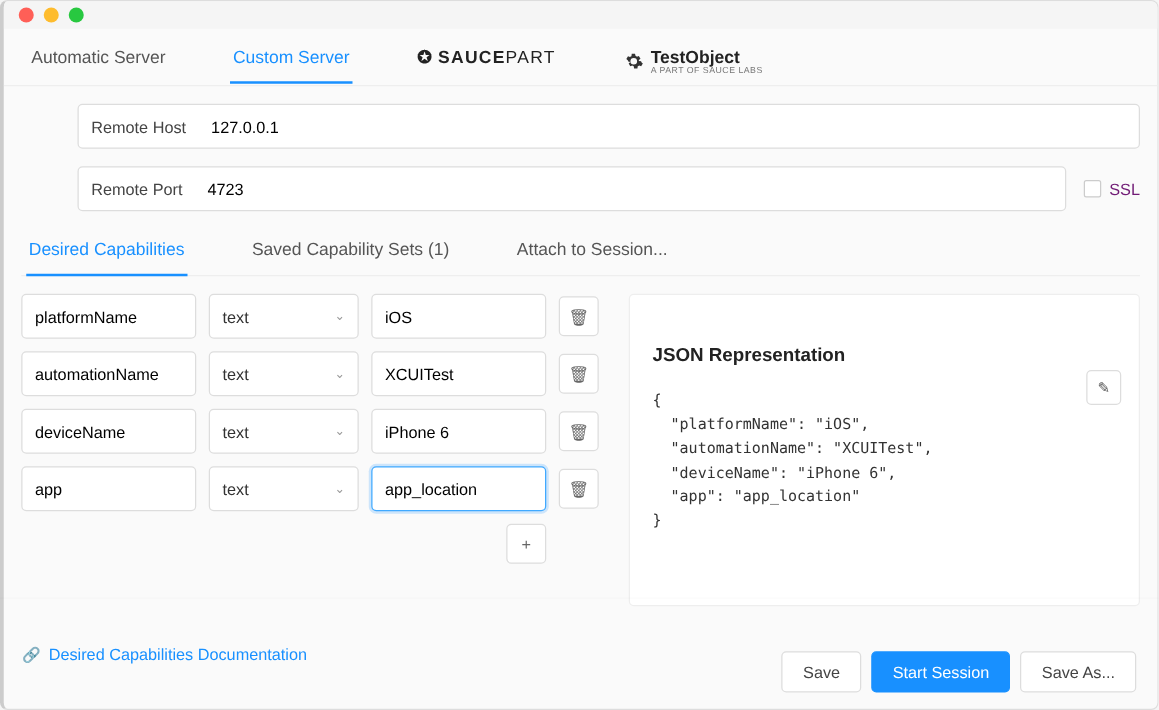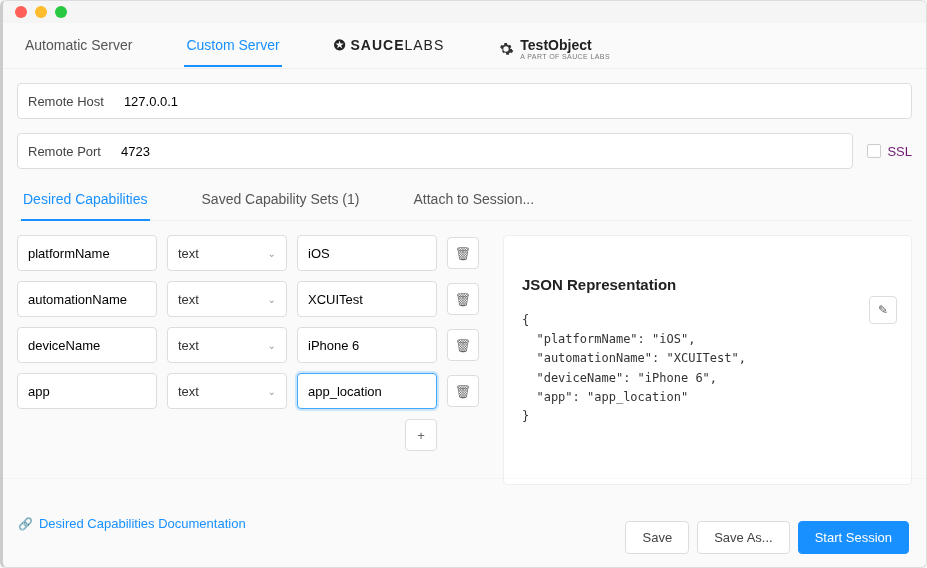--- a/index.html
+++ b/index.html
@@ -25,21 +25,21 @@
 .dot.red{background:#ff5f57;} .dot.yellow{background:#febc2e;} .dot.green{background:#28c840;}
 .server-tabs { display:flex; gap: 50px; padding: 10px 20px 0 20px; border-bottom: 1px solid #eee; height: 46px; align-items:flex-start;}
 .server-tab { font-size: 14px; color:#555; padding: 4px 2px 12px 2px; cursor:pointer; display:flex; align-items:center; gap:6px;}
 .server-tab.active { color:#1890ff; border-bottom: 2px solid #1890ff; margin-bottom:-1px;}
 .saucelabs { font-weight:700; letter-spacing:1px; color:#222; display:flex; align-items:center; gap:4px;}
 .sauce-icon{ font-size:14px;}
 .testobject { display:flex; align-items:center; gap:6px; font-weight:700; color:#222;}
 .to-sub { font-size:7px; color:#777; font-weight:400; display:block; letter-spacing:0.4px;}
 
 .content { padding: 14px 14px 0 14px; }
-.row { display:flex; align-items:center; gap: 14px; margin-bottom: 14px; }
+.row { display:flex; align-items:center; gap: 14px; margin-bottom: 14px; margin-left: 45px; }
 .label { font-size:13px; color:#444; padding: 0 10px; }
 .input-outer { display:flex; align-items:center; flex:1; border:1px solid #ddd; border-radius:4px; background:#fff; height:36px;}
 .input-outer .label { border-right:0; min-width: 90px; }
 .input-outer input { flex:1; border:none; outline:none; padding: 0 10px; font-size:13px; background:transparent; height:100%;}
 .half { width: 420px; }
 .checkbox { display:flex; align-items:center; gap:6px; color:#701a75; }
 .cb { width:14px; height:14px; border:1px solid #ccc; border-radius:2px; background:#fff;}
 
 .cap-tabs { display:flex; gap: 50px; border-bottom:1px solid #eee; padding-left: 4px; margin-bottom:14px;}
 .cap-tab { font-size:14px; color:#555; padding: 8px 2px 12px 2px; cursor:pointer;}
@@ -81,21 +81,21 @@
     <div class="dot yellow"></div>
     <div class="dot green"></div>
   </div>
 
   <div class="server-tabs">
     <div class="server-tab">Automatic Server</div>
     <div class="server-tab active">Custom Server</div>
     <div class="server-tab">
       <span class="saucelabs">
         <span class="sauce-icon">✪</span>
-        <span><span>SAUCE</span><span style="font-weight:400">LABS</span></span>
+        <span><span>SAUCE</span><span style="font-weight:400">PART</span></span>
       </span>
     </div>
     <div class="server-tab">
       <span class="testobject">
         <svg class="gear" viewBox="0 0 24 24" fill="#333">
             <path d="M12 8a4 4 0 100 8 4 4 0 000-8zm9 4a7 7 0 01-.1 1l2 1.6-2 3.4-2.4-.9a7 7 0 01-1.7 1l-.4 2.5h-4l-.4-2.5a7 7 0 01-1.7-1l-2.4.9-2-3.4 2-1.6A7 7 0 015 12a7 7 0 01.1-1l-2-1.6 2-3.4 2.4.9a7 7 0 011.7-1L9.6 3h4l.4 2.5a7 7 0 011.7 1l2.4-.9 2 3.4-2 1.6c0 .3.1.6.1 1z"></path>
           </svg>
         <span>
           <span>TestObject</span>
           <span class="to-sub">A PART OF SAUCE LABS</span>
@@ -210,17 +210,17 @@
     </div>
   </div>
 
   <div class="footer">
     <div class="docs">
       <span class="linkicon">🔗</span>
       <span>Desired Capabilities Documentation</span>
     </div>
     <div class="buttons">
       <button class="btn">Save</button>
+      <button class="btn primary">Start Session</button>
       <button class="btn">Save As...</button>
-      <button class="btn primary">Start Session</button>
     </div>
   </div>
 </div>
 
 </body></html>

